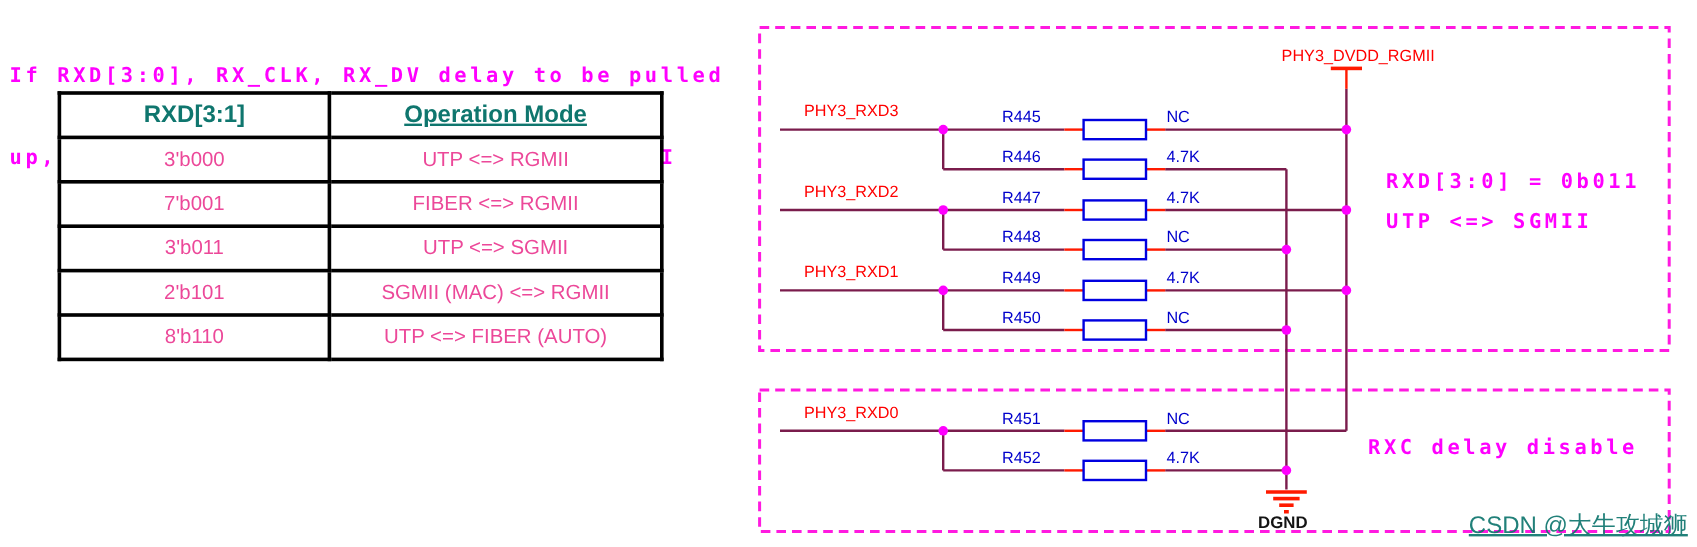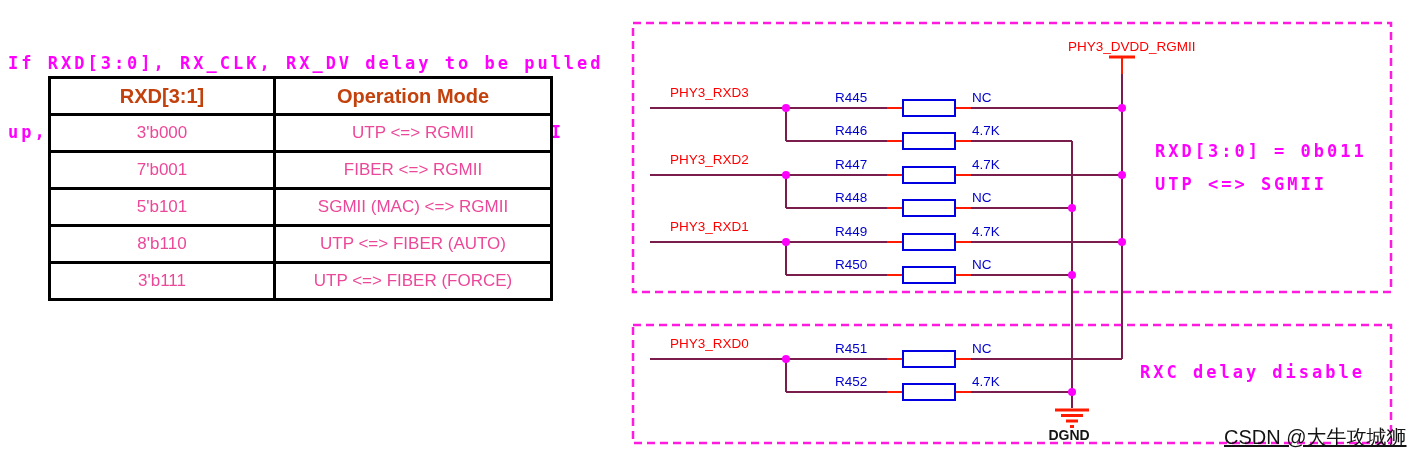--- a/index.html
+++ b/index.html
@@ -5,27 +5,27 @@
   html,body{margin:0;padding:0;background:#fff;}
   #canvas{position:relative;width:1414px;height:456px;background:#ffffff;overflow:hidden;
           font-family:"Liberation Sans",sans-serif;}
   
   .note{position:absolute;left:8px;top:6px;color:#ff00ff;font-family:"DejaVu Sans Mono",monospace;
         font-weight:bold;font-size:17px;letter-spacing:3px;line-height:23px;white-space:pre;}
   
   .mode-table{position:absolute;left:48px;top:76px;border-collapse:collapse;table-layout:fixed;}
   .mode-table th,.mode-table td{border:3px solid #000;text-align:center;vertical-align:middle;
         background:#fff;padding:0;}
-  .mode-table th{height:34px;font-size:20px;font-weight:bold;color:#c2410c;}
+  .mode-table th{height:34px;font-size:20px;font-weight:bold;color:#0f766e;}
   .mode-table td{height:34px;font-size:17px;color:#ec4899;}
   .col-bits{width:222px;}
-  .col-mode{width:274px;}
+  .col-mode{width:274px;text-decoration:underline;}
   
   #schem{position:absolute;left:620px;top:0;}
-  .wm{position:absolute;left:1224px;top:424px;font-size:20px;color:#000000;
+  .wm{position:absolute;left:1224px;top:424px;font-size:20px;color:#0f766e;
       text-decoration:underline;font-family:"Liberation Sans",sans-serif;opacity:.92;}
   text{font-family:"Liberation Sans",sans-serif;}
   .netlbl{fill:#ff0000;font-size:13.5px;}
   .refdes{fill:#0000cc;font-size:13.5px;}
   .anno{fill:#ff00ff;font-family:"DejaVu Sans Mono",monospace;font-weight:bold;
         font-size:17px;letter-spacing:3px;}
   .gndlbl{fill:#141414;font-size:14px;font-weight:bold;}
 </style>
 </head>
 <body>
@@ -47,30 +47,30 @@
     <tbody>
       <tr>
         <td>3'b000</td>
         <td>UTP &lt;=&gt; RGMII</td>
       </tr>
       <tr>
         <td>7'b001</td>
         <td>FIBER &lt;=&gt; RGMII</td>
       </tr>
       <tr>
-        <td>5'b101</td>
+        <td>3'b011</td>
+        <td>UTP &lt;=&gt; SGMII</td>
+      </tr>
+      <tr>
+        <td>2'b101</td>
         <td>SGMII (MAC) &lt;=&gt; RGMII</td>
       </tr>
       <tr>
         <td>8'b110</td>
         <td>UTP &lt;=&gt; FIBER (AUTO)</td>
-      </tr>
-      <tr>
-        <td>3'b111</td>
-        <td>UTP &lt;=&gt; FIBER (FORCE)</td>
       </tr>
     </tbody>
   </table>
 
   <svg id="schem" width="794" height="456" viewBox="0 0 794 456">
 
     <rect x="13" y="23" width="758" height="269" fill="none" stroke="#ff1ae0" stroke-width="2.5" stroke-dasharray="8 5"></rect>
     <rect x="13" y="325" width="758" height="118" fill="none" stroke="#ff1ae0" stroke-width="2.5" stroke-dasharray="8 5"></rect>
 
     <g stroke="#7a1c4c" stroke-width="2">

